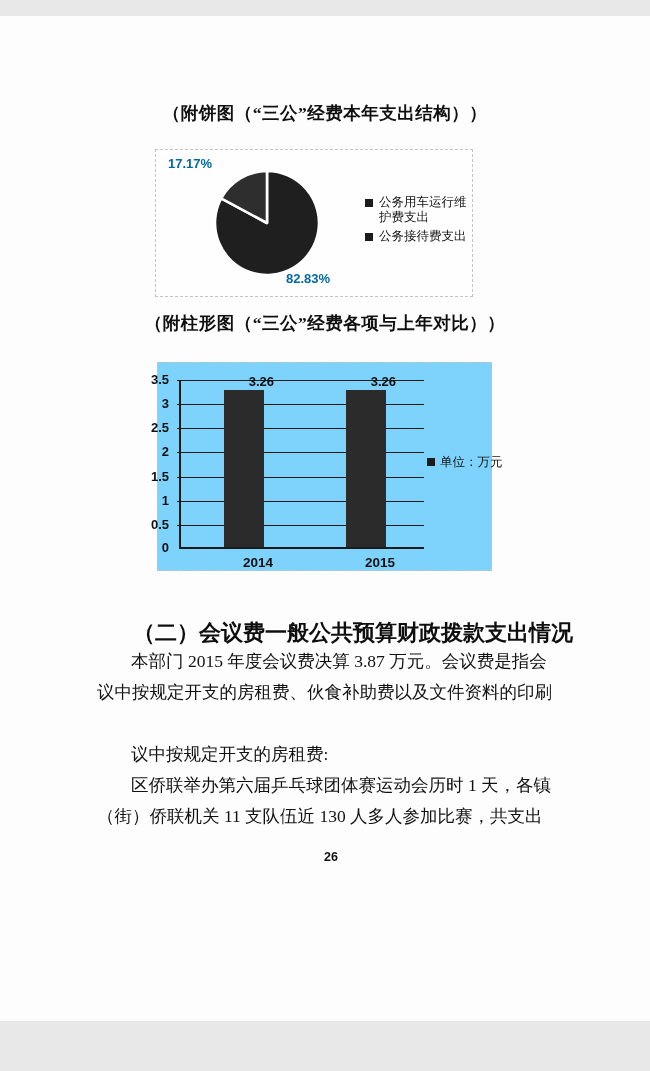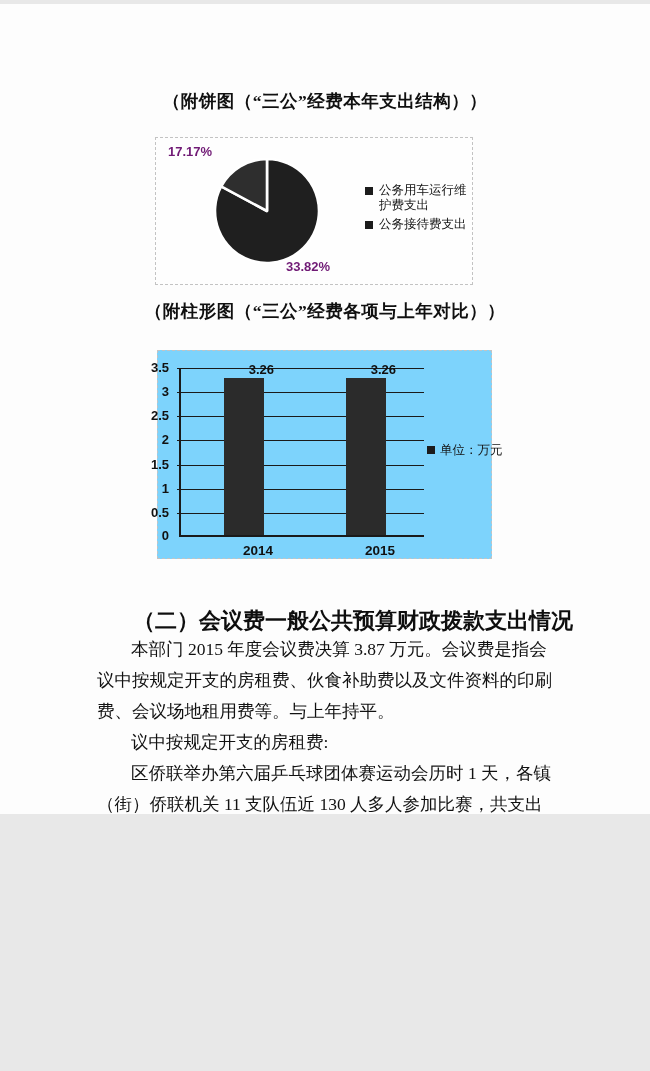--- a/index.html
+++ b/index.html
@@ -1,37 +1,37 @@
 <!DOCTYPE html>
 <html><head>
 <meta charset="utf-8">
 <style>
   * { margin:0; padding:0; box-sizing:border-box; }
   html,body { background:#e8e8e8; }
   .page {
-    position:relative; width:650px; height:810px; margin:4px auto;
+    position:relative; width:650px; height:1005px; margin:16px auto;
     background:#fdfdfd; overflow:hidden;
     font-family:"Liberation Serif","DejaVu Serif",serif; color:#151515;
   }
   
   .chart-title {
     position:absolute; left:0; width:650px; text-align:center;
     font-size:17.5px; font-weight:bold; letter-spacing:.5px; color:#101010;
   }
   .t1 { top:85px; }
   .t2 { top:295px; }
   
   .pie-frame {
     position:absolute; left:155px; top:133px; width:318px; height:148px;
     border:1px dashed #c3c3c3; background:#fefefe;
   }
   .pie-svg { position:absolute; left:0; top:0; }
   .pie-label {
     position:absolute; font-family:"Liberation Sans","DejaVu Sans",sans-serif;
-    font-weight:bold; font-size:13px; color:#701a75;
+    font-weight:bold; font-size:13px; color:#0369a1;
   }
   .pl-small { left:12px; top:6px; }
   .pl-large { left:130px; top:121px; }
   .pie-legend { position:absolute; left:209px; top:45px; width:108px; }
   .legend-item { display:flex; align-items:flex-start; margin-bottom:5px; }
   .legend-sq {
     flex:0 0 auto; width:8px; height:8px; background:#1c1c1c; margin:4px 6px 0 0;
   }
   .legend-text { font-size:12.5px; line-height:14.5px; color:#141414; }
   
@@ -94,21 +94,21 @@
 <div class="page">
 
   <div class="chart-title t1">（附饼图（“三公”经费本年支出结构））</div>
 
   <div class="pie-frame">
     <svg class="pie-svg" width="318" height="148" viewBox="0 0 318 148">
       <path id="slice-large" fill="#1f1f1f" stroke="#ffffff" stroke-width="2.6" stroke-linejoin="round" d="M111,73 L111.00,21.00 A52,52 0 1 1 65.17,48.44 Z"></path>
       <path id="slice-small" fill="#2e2e2e" stroke="#ffffff" stroke-width="2.6" stroke-linejoin="round" d="M111,73 L65.17,48.44 A52,52 0 0 1 111.00,21.00 Z"></path>
     </svg>
     <div class="pie-label pl-small">17.17%</div>
-    <div class="pie-label pl-large">33.82%</div>
+    <div class="pie-label pl-large">82.83%</div>
     <div class="pie-legend">
       <div class="legend-item">
         <span class="legend-sq"></span>
         <span class="legend-text">公务用车运行维护费支出</span>
       </div>
       <div class="legend-item">
         <span class="legend-sq"></span>
         <span class="legend-text">公务接待费支出</span>
       </div>
     </div>
@@ -154,19 +154,18 @@
 
     <div class="bar-legend">
       <span class="legend-sq"></span>
       <span class="legend-text">单位：万元</span>
     </div>
   </div>
 
   <div class="heading" style="top:602px">（二）会议费一般公共预算财政拨款支出情况</div>
   <div class="bodyline ind" style="top:633px">本部门 2015 年度会议费决算 3.87 万元。会议费是指会</div>
   <div class="bodyline" style="top:664px">议中按规定开支的房租费、伙食补助费以及文件资料的印刷</div>
-  <div class="bodyline" style="top:695px">费、会议场地租用费等。与上年持平。</div>
   <div class="bodyline ind" style="top:726px">议中按规定开支的房租费:</div>
   <div class="bodyline ind" style="top:757px">区侨联举办第六届乒乓球团体赛运动会历时 1 天，各镇</div>
   <div class="bodyline" style="top:788px">（街）侨联机关 11 支队伍近 130 人多人参加比赛，共支出</div>
 
   <div class="pagenum">26</div>
 </div>
 
 </body></html>

